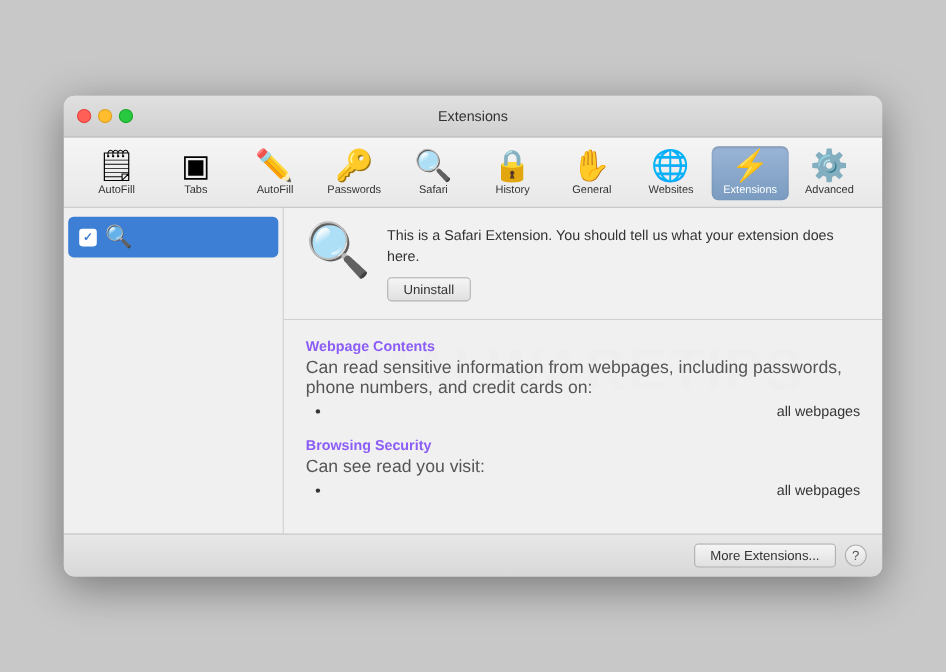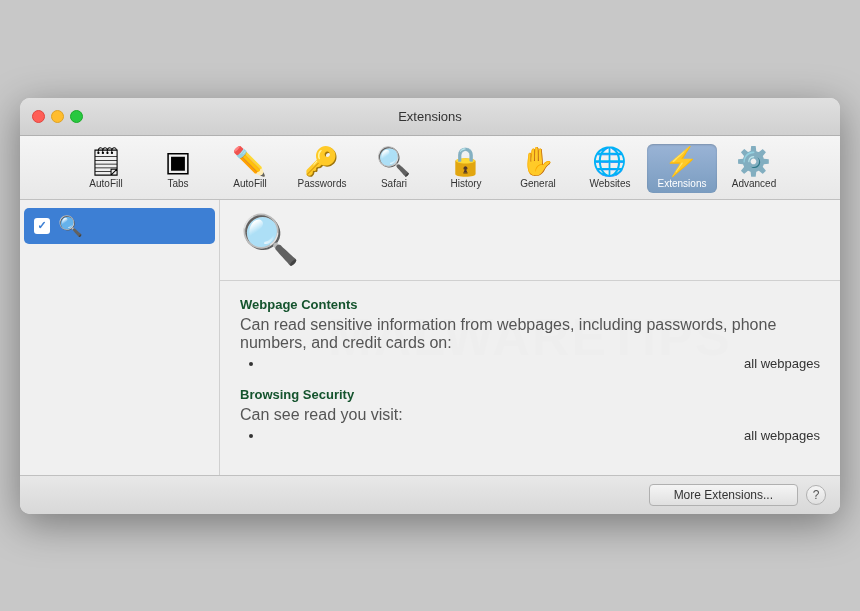--- a/index.html
+++ b/index.html
@@ -6,21 +6,21 @@
     body {
       background: #c8c8c8;
       display: flex;
       align-items: center;
       justify-content: center;
       width: 860px;
       height: 611px;
       font-family: -apple-system, 'Helvetica Neue', Arial, sans-serif;
     }
     .window {
-      width: 820px;
+      width: 744px;
       background: #ececec;
       border-radius: 10px;
       box-shadow: 0 10px 40px rgba(0,0,0,0.4);
       overflow: hidden;
       display: flex;
       flex-direction: column;
     }
     .titlebar {
       background: linear-gradient(to bottom, #e0e0e0, #d0d0d0);
       height: 38px;
@@ -192,21 +192,21 @@
       padding: 16px 20px;
       flex: 1;
       background: rgba(240,240,240,0.9);
     }
     .perm-section {
       margin-bottom: 16px;
     }
     .perm-title {
       font-size: 13px;
       font-weight: 700;
-      color: #14532d;
+      color: #8b5cf6;
       margin-bottom: 4px;
     }
     .perm-desc {
       font-size: 16px;
       color: #555;
       margin-bottom: 4px;
     }
     .perm-list {
       list-style: disc;
       padding-left: 24px;
@@ -220,21 +220,21 @@
       padding: 8px 14px;
       display: flex;
       align-items: center;
       justify-content: flex-end;
       gap: 8px;
     }
     .more-ext-btn {
       background: linear-gradient(to bottom, #f5f5f5, #e0e0e0);
       border: 1px solid #b0b0b0;
       border-radius: 4px;
-      padding: 3px 24px;
+      padding: 3px 14px;
       font-size: 12px;
       color: #333;
       cursor: pointer;
     }
     .help-btn {
       width: 20px;
       height: 20px;
       border-radius: 50%;
       border: 1px solid #b0b0b0;
       background: linear-gradient(to bottom, #f5f5f5, #e0e0e0);
@@ -314,20 +314,24 @@
         </div>
         <span class="ext-icon">🔍</span>
       </div>
     </div>
 
     <div class="main-panel">
       <div class="watermark">MALWARETIPS</div>
 
       <div class="ext-detail">
         <span class="ext-big-icon">🔍</span>
+        <div class="ext-info">
+          <p class="ext-description">This is a Safari Extension. You should tell us what your extension does here.</p>
+          <button class="uninstall-btn">Uninstall</button>
+        </div>
       </div>
 
       <div class="permissions-panel">
         <div class="perm-section">
           <div class="perm-title">Webpage Contents</div>
           <div class="perm-desc">Can read sensitive information from webpages, including passwords, phone numbers, and credit cards on:</div>
           <ul class="perm-list">
             <li>all webpages</li>
           </ul>
         </div>

